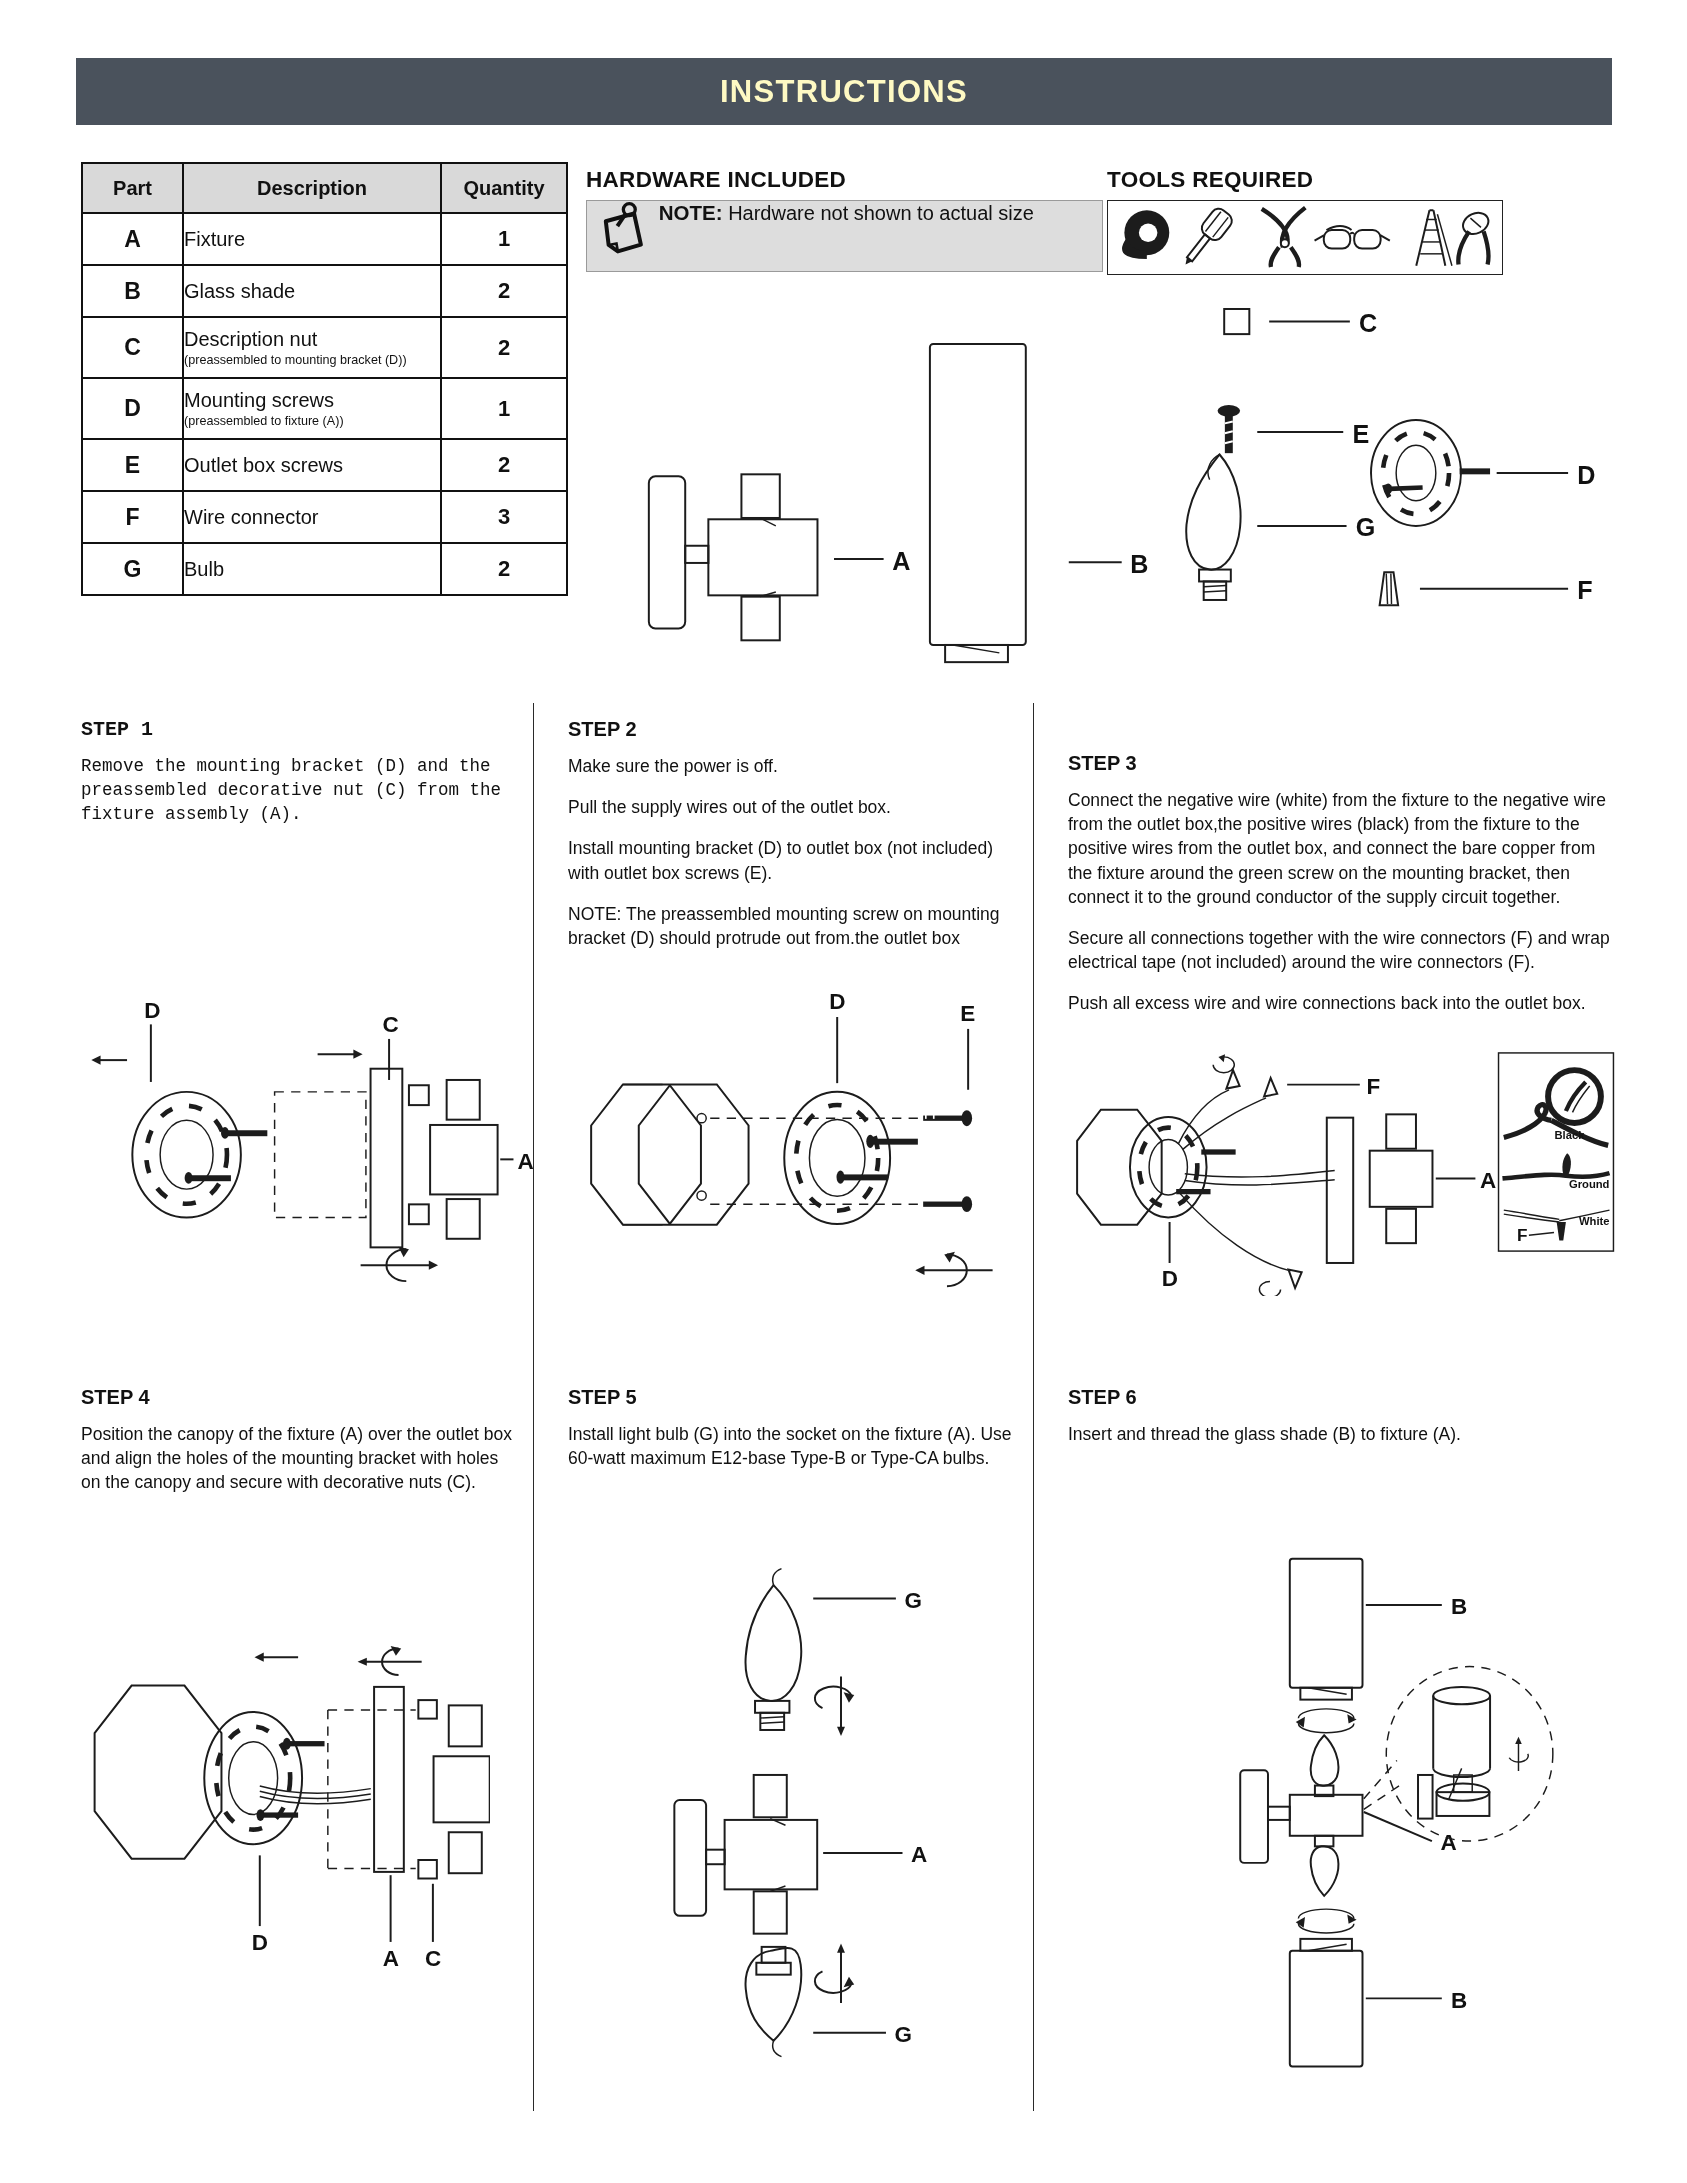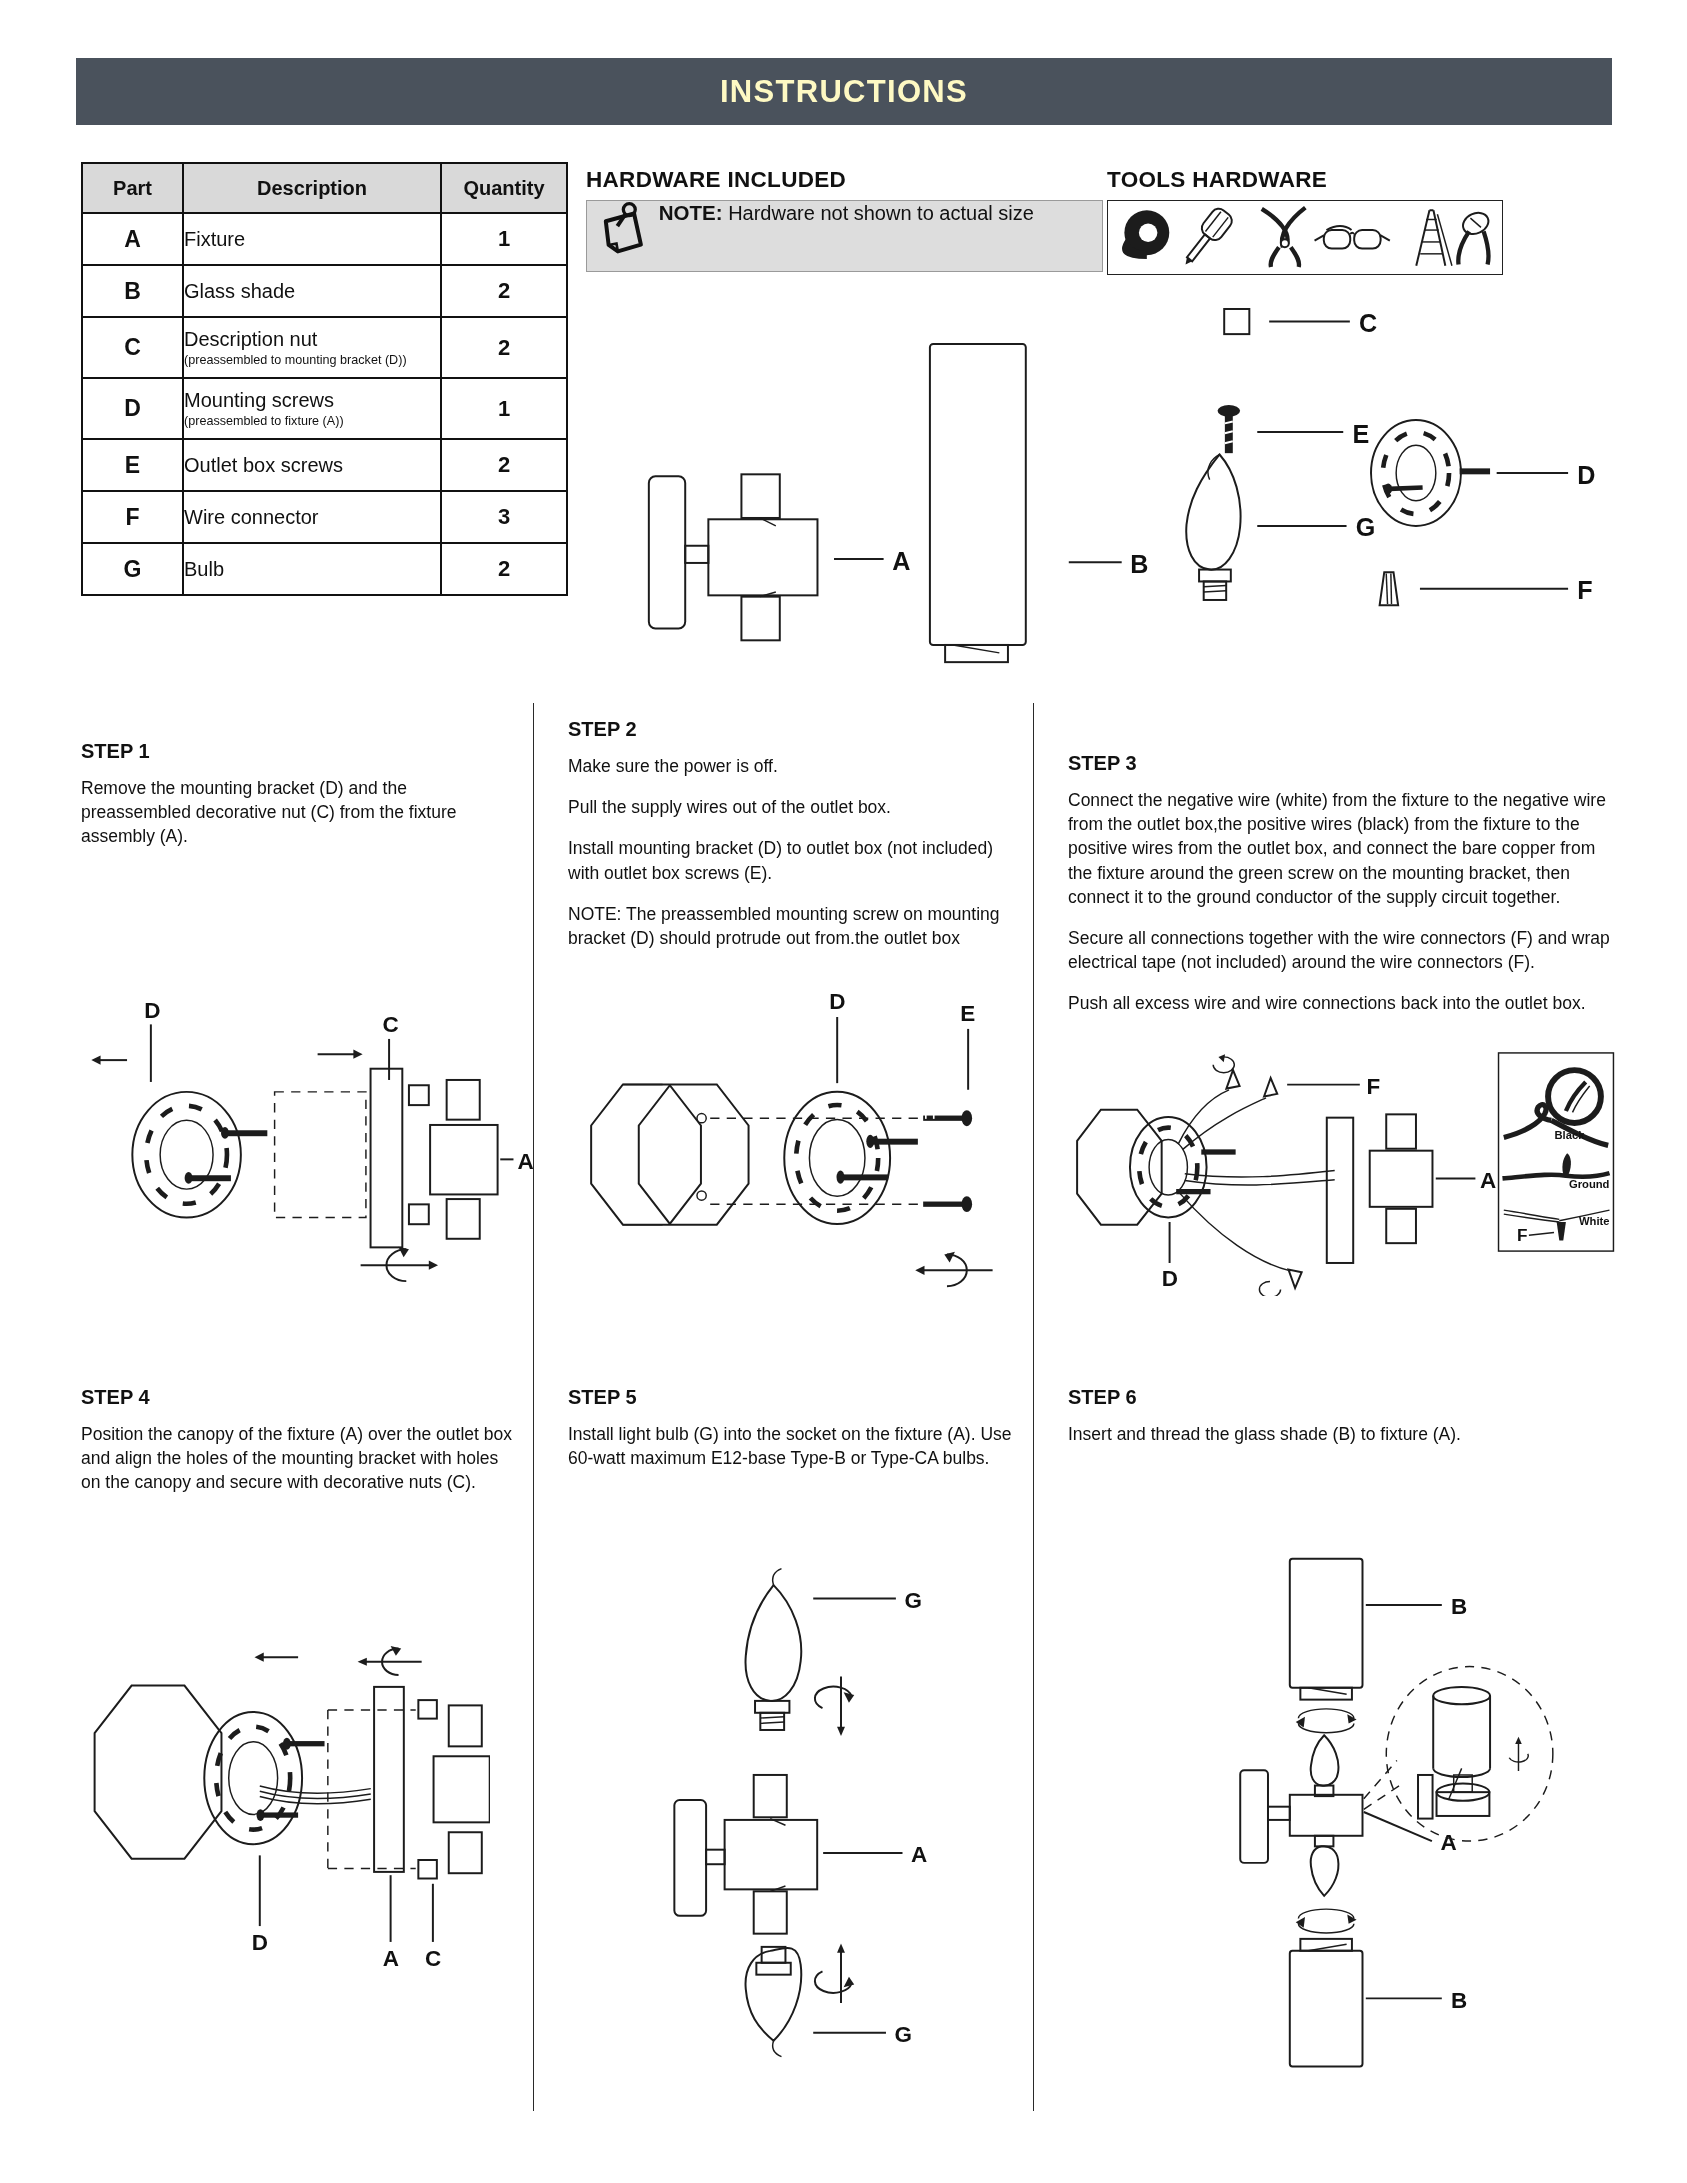--- a/index.html
+++ b/index.html
@@ -117,21 +117,21 @@
       </g>
       <circle cx="44" cy="13" r="9" fill="none" stroke="#111" stroke-width="5"></circle>
       <line x1="38" y1="20" x2="26" y2="38" stroke="#111" stroke-width="6"></line>
     </svg>
     <div class="txt">
       <b>NOTE:</b>
       <span>Hardware not shown to actual size</span>
     </div>
   </div>
 
-  <div class="sechead" style="left:1107px;top:167px;">TOOLS HARDWARE</div>
+  <div class="sechead" style="left:1107px;top:167px;">TOOLS REQUIRED</div>
   <div class="toolbox">
     <svg width="392" height="70" viewBox="0 0 592 106">
       <g>
         <circle cx="58" cy="48" r="34" class="fl"></circle>
         <circle cx="60" cy="48" r="14" fill="#fff"></circle>
         <path d="M 26 58 Q 6 88 58 88 L 58 76 Q 30 76 30 52 Z" class="fl"></path>
       </g>
       <g transform="rotate(38 150 55)">
         <rect x="132" y="8" width="34" height="46" rx="12" class="ln"></rect>
         <line x1="142" y1="12" x2="142" y2="50" class="ln2"></line>
@@ -238,21 +238,21 @@
       <line x1="1145" y1="442" x2="1147" y2="488" class="ln2"></line>
       <line x1="1152" y1="442" x2="1153" y2="488" class="ln2"></line>
       <line x1="1196" y1="465" x2="1420" y2="465" class="ln"></line>
       <text class="dl" x="1434" y="481">F</text>
     </g>
   </svg>
 
   <div class="vline" style="left:533px;"></div>
   <div class="vline" style="left:1033px;"></div>
 
-  <div class="step" style="left:81px;top:740px;width:433px;">
+  <div class="step" style="left:81px;top:718px;width:433px;font-family:Liberation Mono, monospace;">
     <h3>STEP 1</h3>
     <p>Remove the mounting bracket (D) and the preassembled decorative nut (C) from the fixture assembly (A).</p>
   </div>
   <svg class="diagram" style="left:86px;top:986px;" width="450" height="311" viewBox="0 0 680 470">
     <text class="dl2" x="88" y="48">D</text>
     <line x1="98" y1="58" x2="98" y2="145" class="ln"></line>
     <line x1="62" y1="112" x2="16" y2="112" class="ln"></line>
     <polygon points="8,112 22,105 22,119" class="fl"></polygon>
     <ellipse cx="152" cy="255" rx="82" ry="95" class="ln"></ellipse>
     <ellipse cx="152" cy="255" rx="40" ry="52" class="ln2"></ellipse>

